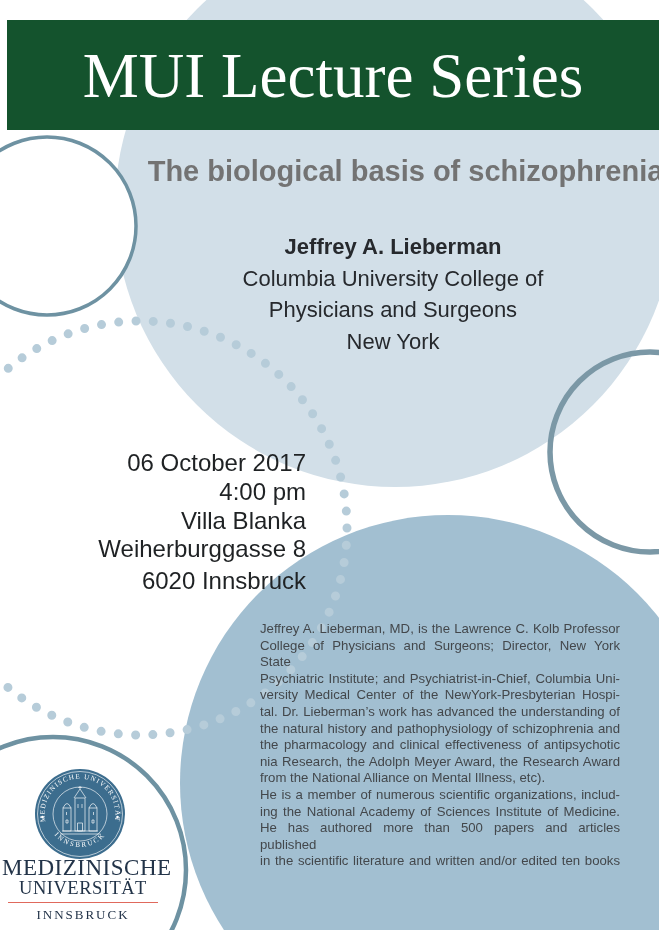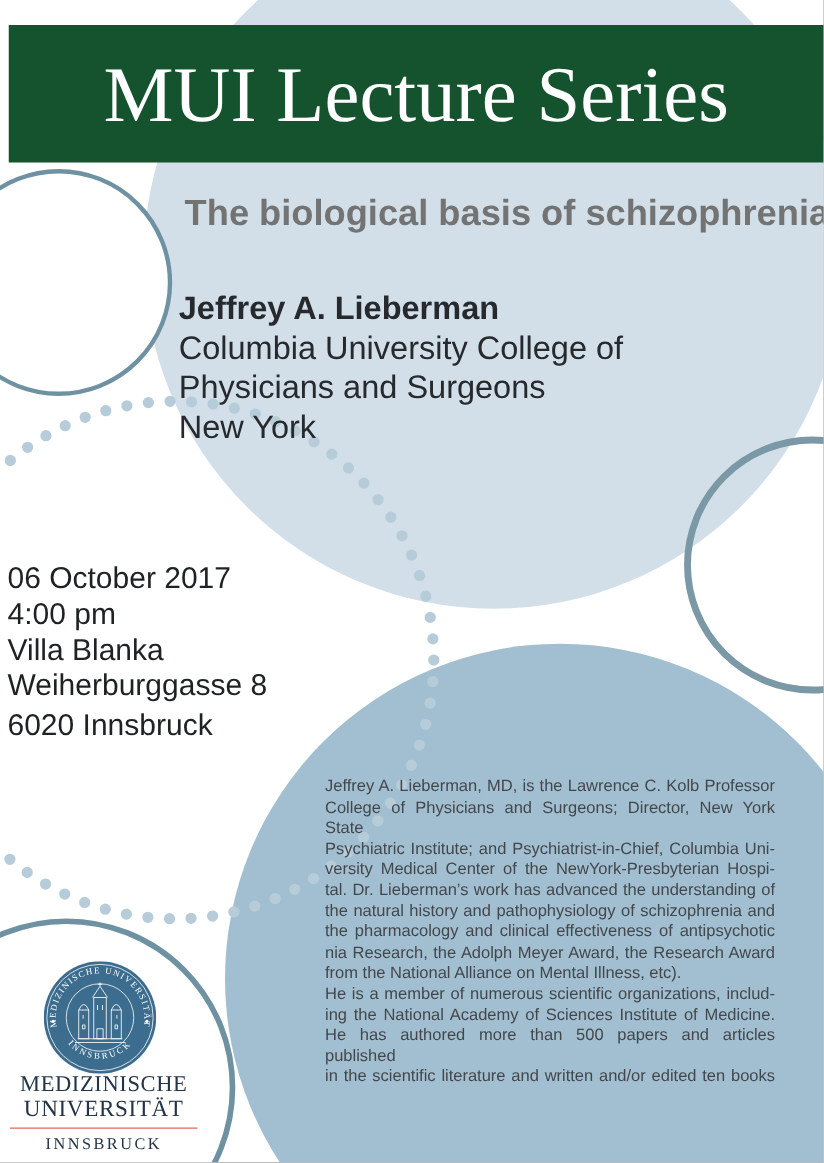--- a/index.html
+++ b/index.html
@@ -21,43 +21,43 @@
   }
   
   .subtitle{
     position:absolute;left:142px;top:155px;width:527px;
     text-align:center;color:#737373;font-size:29px;font-weight:bold;
     white-space:nowrap;
   }
   
   .speaker{
     position:absolute;left:143px;top:231px;width:500px;
-    color:#26292d;font-size:26px;line-height:31.5px;
+    text-align:center;color:#26292d;font-size:22px;line-height:31.5px;
   }
   .speaker .name{font-weight:bold;}
   
   .event{
     position:absolute;left:6px;top:449px;width:300px;
-    text-align:left;color:#1f2224;font-size:24px;line-height:28.8px;
+    text-align:right;color:#1f2224;font-size:24px;line-height:28.8px;
   }
   .event .line-last{margin-top:3px;}
   
   .bio{
     position:absolute;left:260px;top:621px;width:360px;
     color:#43474b;font-size:13.2px;line-height:16.6px;
   }
   .jline{text-align:justify;text-align-last:justify;white-space:normal;}
   .jline.jlast{text-align-last:left;}
   
   #seal{position:absolute;left:35px;top:769px;width:90px;height:90px;}
   .wordmark{
     position:absolute;left:2px;top:857px;width:162px;text-align:center;
     color:#233449;font-family:"Liberation Serif",serif;
   }
-  .wm1{font-size:18px;line-height:21px;letter-spacing:0.5px;white-space:nowrap;}
+  .wm1{font-size:23px;line-height:21px;letter-spacing:0.5px;white-space:nowrap;}
   .wm2{font-size:18.5px;line-height:21px;letter-spacing:0.5px;white-space:nowrap;}
   .wm-rule{width:150px;height:0;border-top:1.5px solid #e0695c;margin:3px auto 0 auto;}
   .wm3{font-size:13px;line-height:15px;letter-spacing:2px;margin-top:4px;white-space:nowrap;}
 </style>
 </head>
 <body>
 
 <div id="poster">
 
   <svg id="bg-shapes" viewBox="0 0 659 930" xmlns="http://www.w3.org/2000/svg">

